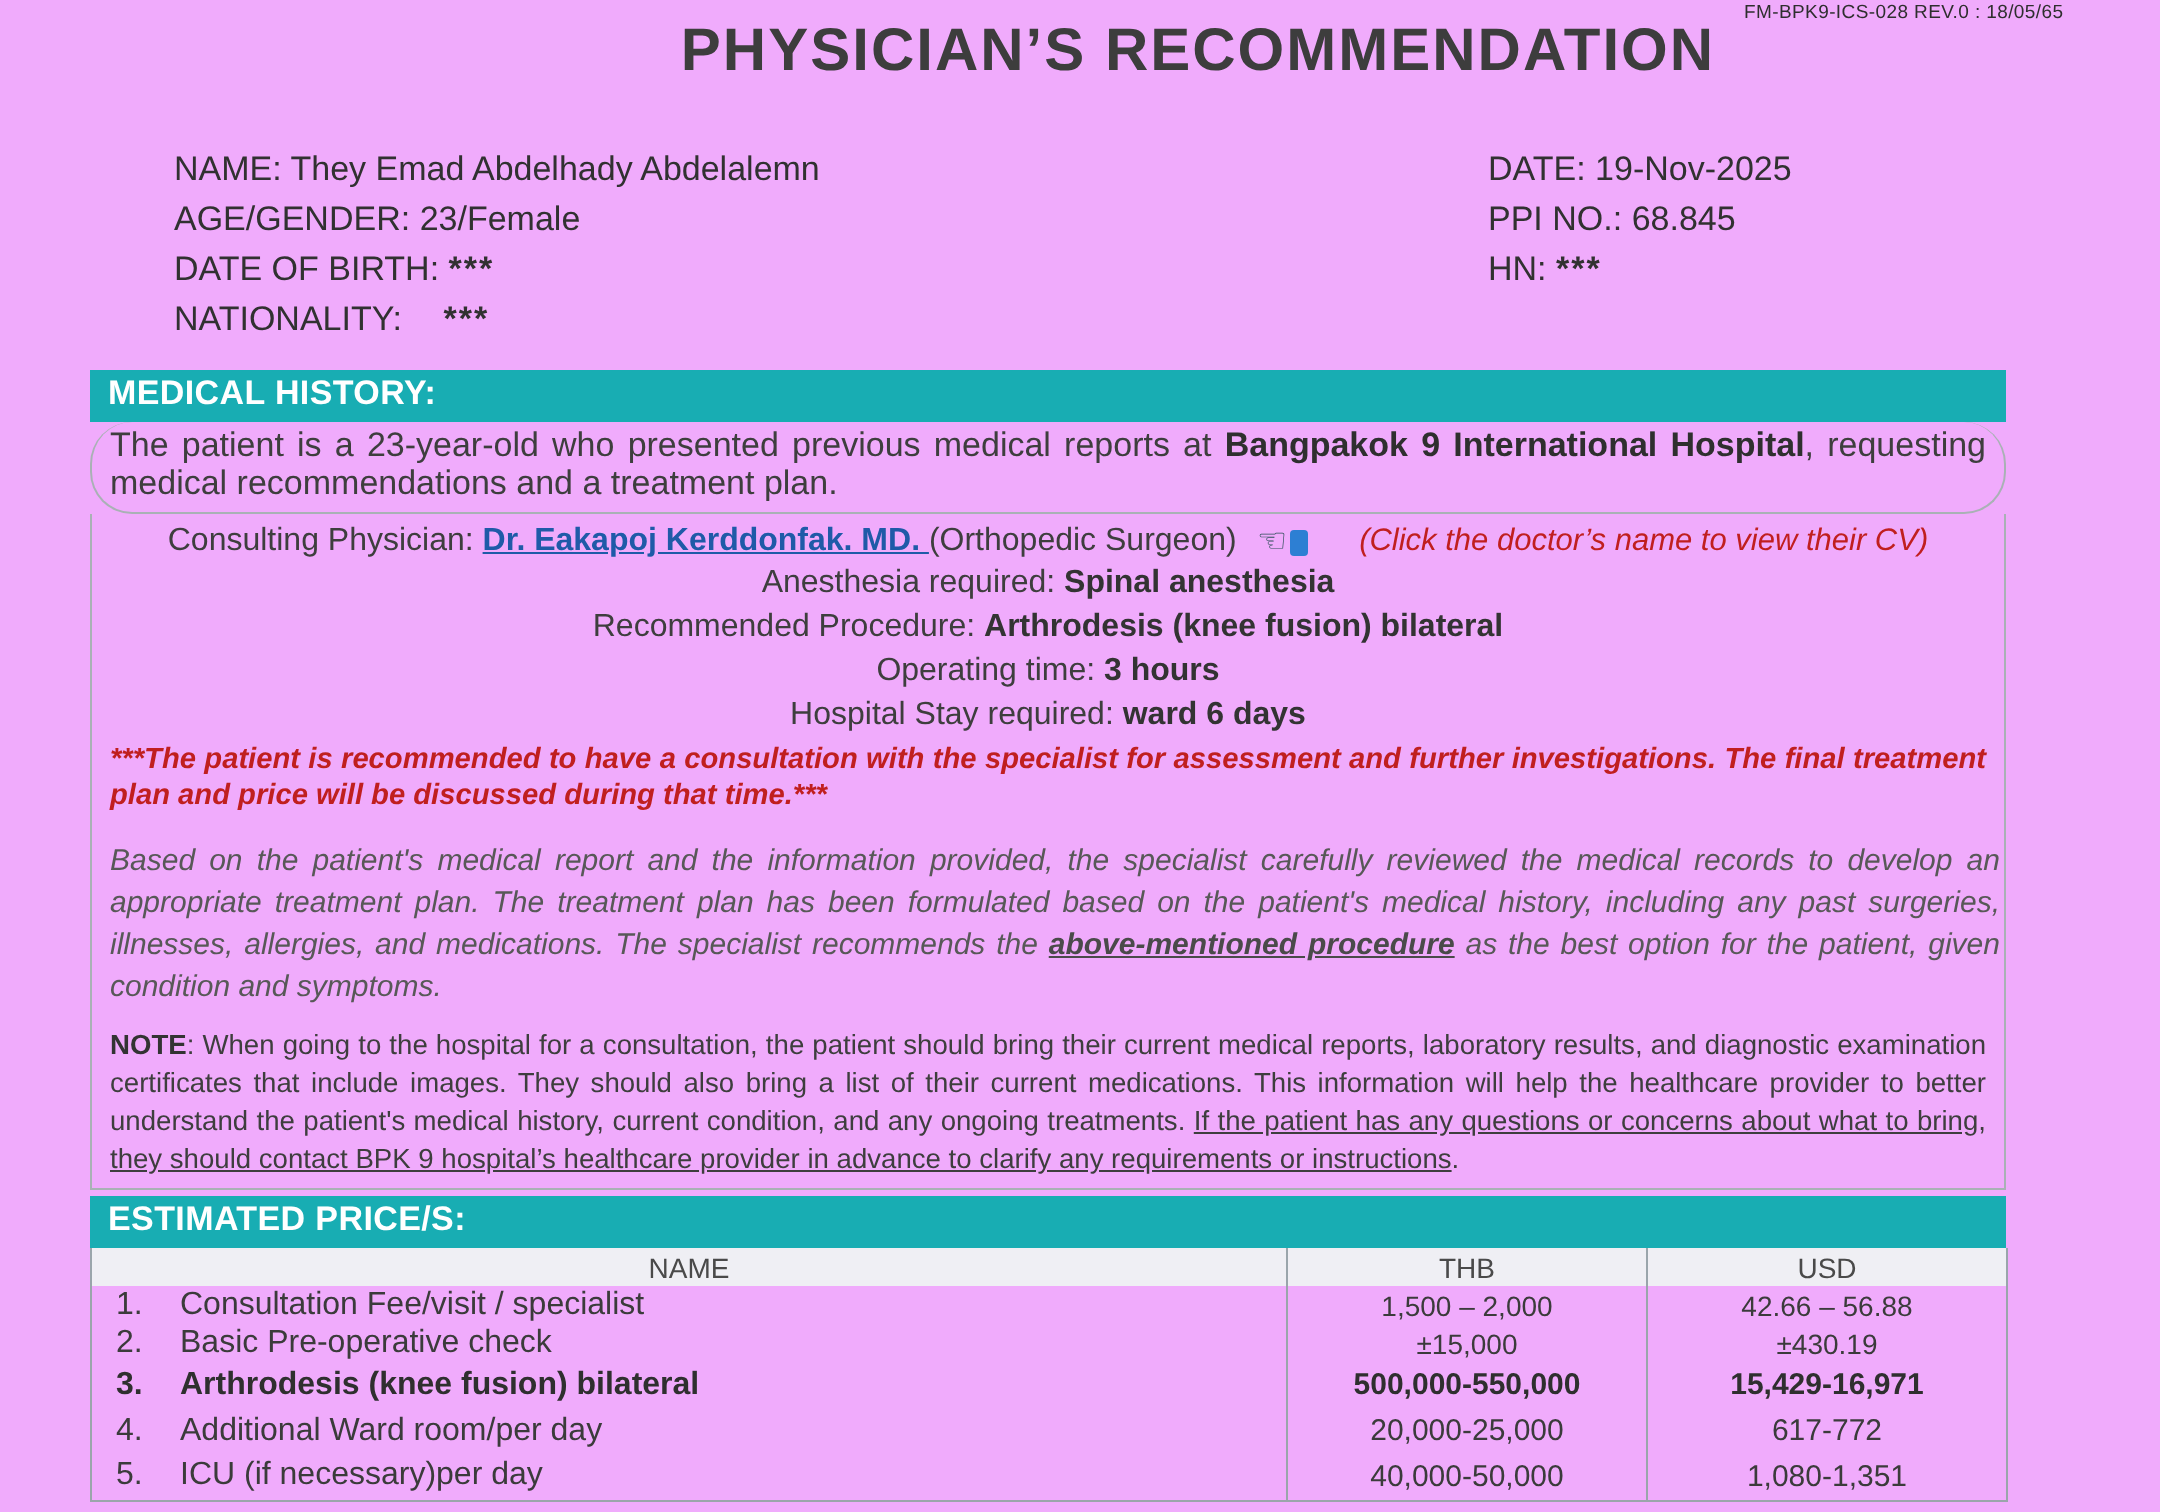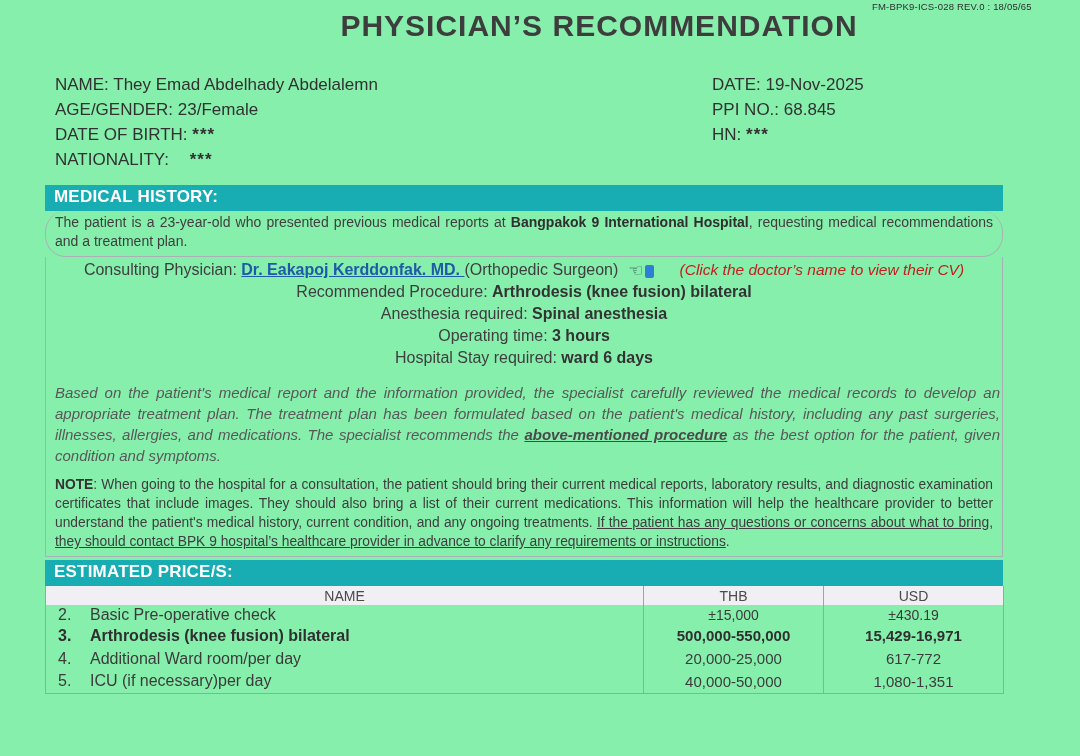--- a/index.html
+++ b/index.html
@@ -1,37 +1,37 @@
 <!DOCTYPE html>
 <html><head>
 <meta charset="utf-8">
 <style>
   * { margin:0; padding:0; box-sizing:border-box; }
   html,body { background:#fff; }
   body { font-family:"Liberation Sans","DejaVu Sans",sans-serif; }
-  .page { position:relative; width:1080px; height:756px; background:#86efac; overflow:hidden; color:#3c3c3c; }
+  .page { position:relative; width:1080px; height:756px; background:#f0abfc; overflow:hidden; color:#3c3c3c; }
 
   .form-ref { position:absolute; top:1px; left:872px; font-size:9.5px; color:#2e2e2e; letter-spacing:0.2px; }
 
   .title { position:absolute; top:9px; left:0; width:1080px; padding-left:118px; text-align:center;
            font-size:30px; font-weight:700; color:#3d3d3d; letter-spacing:1px; }
 
   .patient { position:absolute; top:75px; left:55px; width:970px; font-size:17px; color:#313131; }
   .patient .line { height:25px; white-space:nowrap; }
-  .patient .lbl { color:#313131; }
+  .patient .lbl { color:#313131;margin-left:32px; }
   .patient .val { color:#313131; }
   .patient .stars { font-weight:700; letter-spacing:1px; }
   .patient .nat-gap { margin-left:16px; }
   .patient-right { position:absolute; top:0; left:657px; }
 
   .sections { position:absolute; top:185px; left:45px; width:958px; }
   .band { background:#18adb3; color:#fff; font-size:17px; font-weight:600; padding:2px 9px 4px; letter-spacing:0.2px; }
   .sec-body { border:1px solid #a9b1b5; border-top:none; padding:2px 9px 4px; }
 
-  .mh-body { font-size:14px; line-height:19px; text-align:justify; color:#3e3e3e; padding-bottom:5px;border-radius:21px; }
+  .mh-body { font-size:17px; line-height:19px; text-align:justify; color:#3e3e3e; padding-bottom:5px;border-radius:21px; }
   .mh-body b { color:#2f2f2f; }
 
   .tp-body { font-size:16px; line-height:21px; color:#3e3e3e; padding-bottom:5px; }
   .tp-line { height:22px; white-space:nowrap;text-align:center; }
   .tp-line .val { font-weight:600; color:#333; }
   .doctor-link { color:#1f5aa8; font-weight:700; text-decoration:underline; cursor:pointer; }
   .hand-icon { display:inline-block; margin:0 4px 0 10px; position:relative; top:1px; }
   .hand-glyph { font-size:17px; color:#2f4f5a; }
   .blue-chip { display:inline-block; width:9px; height:13px; background:#2d7fd3; border-radius:2px; vertical-align:-2px; margin-left:1px; }
   .cv-note { color:#c01f1f; font-style:italic; font-size:15.5px; margin-left:22px; }
@@ -108,31 +108,32 @@
     <div class="band">MEDICAL HISTORY:</div>
     <div class="sec-body mh-body">
       <span>The patient is a 23-year-old who presented previous medical reports at </span><b>Bangpakok 9 International Hospital</b><span>, requesting medical recommendations and a treatment plan.</span>
     </div>
 
     <div class="sec-body tp-body">
       <div class="tp-line">
         <span>Consulting Physician: </span><span class="doctor-link">Dr. Eakapoj Kerddonfak. MD. </span><span>(Orthopedic Surgeon)</span><span class="hand-icon"><span class="hand-glyph">☜</span><span class="blue-chip"></span></span><span class="cv-note">(Click the doctor’s name to view their CV)</span>
       </div>
       <div class="tp-line">
-        <span>Recommended Procedure: </span><span class="val">Arthrodesis (knee fusion) bilateral</span>
+        <span>Anesthesia required: </span><span class="val">Spinal anesthesia</span>
       </div>
       <div class="tp-line">
-        <span>Anesthesia required: </span><span class="val">Spinal anesthesia</span>
+        <span>Recommended Procedure: </span><span class="val">Arthrodesis (knee fusion) bilateral</span>
       </div>
       <div class="tp-line">
         <span>Operating time: </span><span class="val">3 hours</span>
       </div>
       <div class="tp-line">
         <span>Hospital Stay required: </span><span class="val">ward 6 days</span>
       </div>
+      <div class="red-para">***The patient is recommended to have a consultation with the specialist for assessment and further investigations. The final treatment plan and price will be discussed during that time.***</div>
       <div class="italic-para">
         <span>Based on the patient's medical report and the information provided, the specialist carefully reviewed the medical records to develop an appropriate treatment plan. The treatment plan has been formulated based on the patient's medical history, including any past surgeries, illnesses, allergies, and medications. The specialist recommends the </span><span class="underline-bold">above-mentioned procedure</span><span> as the best option for the patient, given condition and symptoms.</span>
       </div>
       <div class="note-para">
         <span class="note-lbl">NOTE</span><span>: When going to the hospital for a consultation, the patient should bring their current medical reports, laboratory results, and diagnostic examination certificates that include images. They should also bring a list of their current medications. This information will help the healthcare provider to better understand the patient's medical history, current condition, and any ongoing treatments. </span><span class="note-underline">If the patient has any questions or concerns about what to bring, they should contact BPK 9 hospital’s healthcare provider in advance to clarify any requirements or instructions</span><span>.</span>
       </div>
     </div>
 
     <div class="price-section">
       <div class="band">ESTIMATED PRICE/S:</div>
@@ -143,20 +144,25 @@
             <col class="c-usd">
           </colgroup>
         <thead>
           <tr>
             <th>NAME</th>
             <th>THB</th>
             <th>USD</th>
           </tr>
         </thead>
         <tbody>
+          <tr>
+            <td class="name-cell"><span class="row-num">1.</span><span>Consultation Fee/visit / specialist</span></td>
+            <td class="num-cell">1,500 – 2,000</td>
+            <td class="num-cell">42.66 – 56.88</td>
+          </tr>
           <tr>
             <td class="name-cell"><span class="row-num">2.</span><span>Basic Pre-operative check</span></td>
             <td class="num-cell">±15,000</td>
             <td class="num-cell">±430.19</td>
           </tr>
           <tr class="big bold">
             <td class="name-cell"><span class="row-num">3.</span><span>Arthrodesis (knee fusion) bilateral</span></td>
             <td class="num-cell">500,000-550,000</td>
             <td class="num-cell">15,429-16,971</td>
           </tr>

